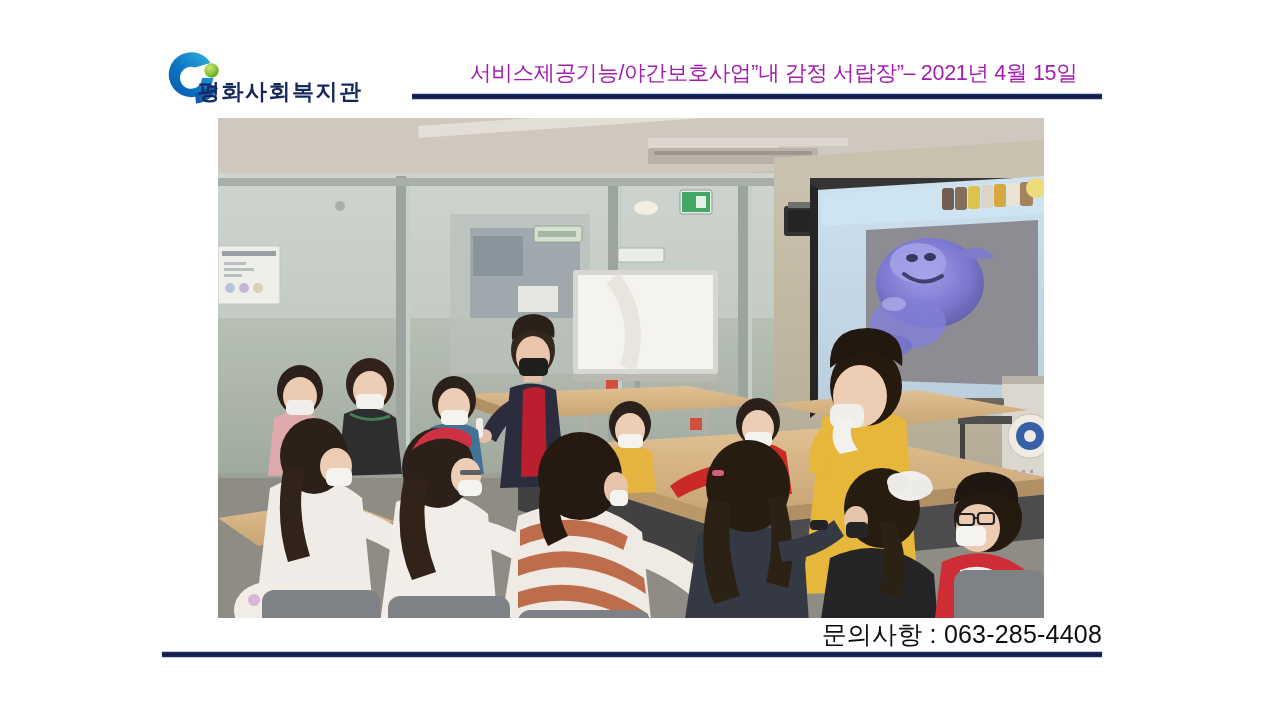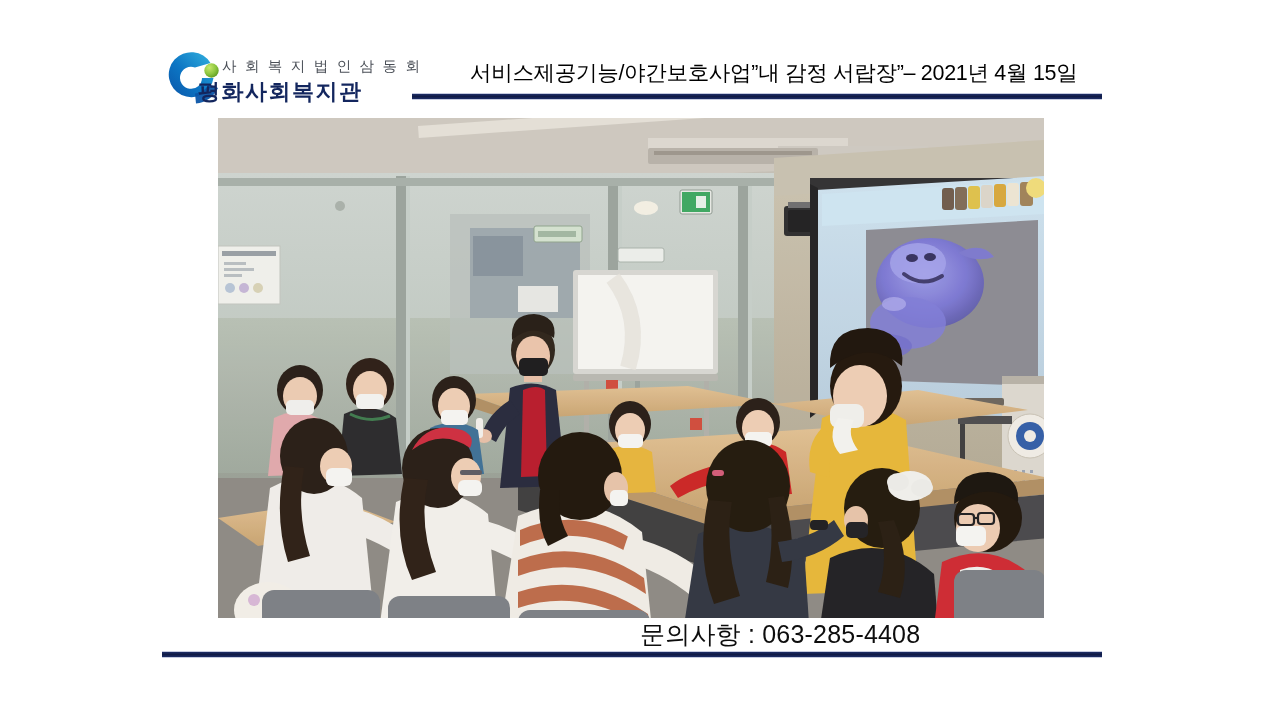--- a/index.html
+++ b/index.html
@@ -43,41 +43,41 @@
     color: #13265e;
     font-weight: bold;
     white-space: nowrap;
   }
 
   #header-title {
     position: absolute;
     left: 470px; top: 58px;
     width: 660px;
     font-size: 21.5px;
-    color: #000000;
+    color: #a21caf;
     white-space: nowrap;
     letter-spacing: -0.3px;
   }
 
   #header-rule {
     position: absolute;
     left: 412px; top: 93px;
     width: 690px; height: 7px;
     background: linear-gradient(to bottom,
         #c6cbe0 0%, #c6cbe0 14%,
         #1c2b63 18%, #101b46 50%, #1c2b63 82%,
         #c6cbe0 86%, #c6cbe0 100%);
   }
 
   
   #footer-contact {
     position: absolute;
     left: 640px; top: 618px;
     width: 462px;
-    text-align: left;
+    text-align: right;
     font-size: 25px;
     color: #0d0d0d;
     white-space: nowrap;
     letter-spacing: 0.2px;
   }
   #footer-rule {
     position: absolute;
     left: 162px; top: 651px;
     width: 940px; height: 7px;
     background: linear-gradient(to bottom,
@@ -120,21 +120,20 @@
         <path d="M46.5 17.0
                  A22.5 22.5 0 1 0 49.5 32.0
                  L38.0 32.0
                  A11.0 11.0 0 1 1 31.0 21.6
                  Z" fill="url(#ringgrad)"></path>
 
         <path d="M31 47.5 a16 16 0 0 0 13.5 -9.5 l9.5 4 a26.5 26.5 0 0 1 -22 15.5 z" fill="#0b55a8" opacity="0.95"></path>
         <circle cx="47.5" cy="24.5" r="7.2" fill="url(#dotgrad)"></circle>
       </svg>
     </div>
-    <div class="logo-text-top">사 회 복 지 법 인 삼 동 회</div>
     <div class="logo-text-main">평화사회복지관</div>
   </div>
 
   <div id="header-title">서비스제공기능/야간보호사업”내 감정 서랍장”– 2021년 4월 15일</div>
 
   <div id="header-rule"></div>
 
   <div id="photo">
     <svg viewBox="0 0 826 500" preserveAspectRatio="none" xmlns="http://www.w3.org/2000/svg">
       <defs>

